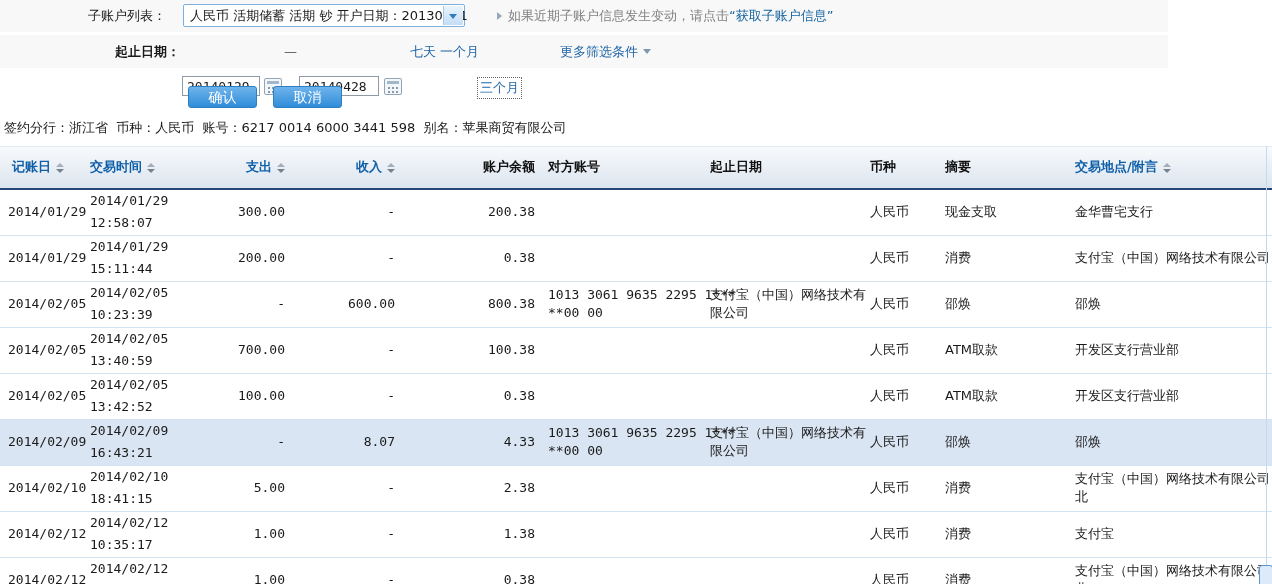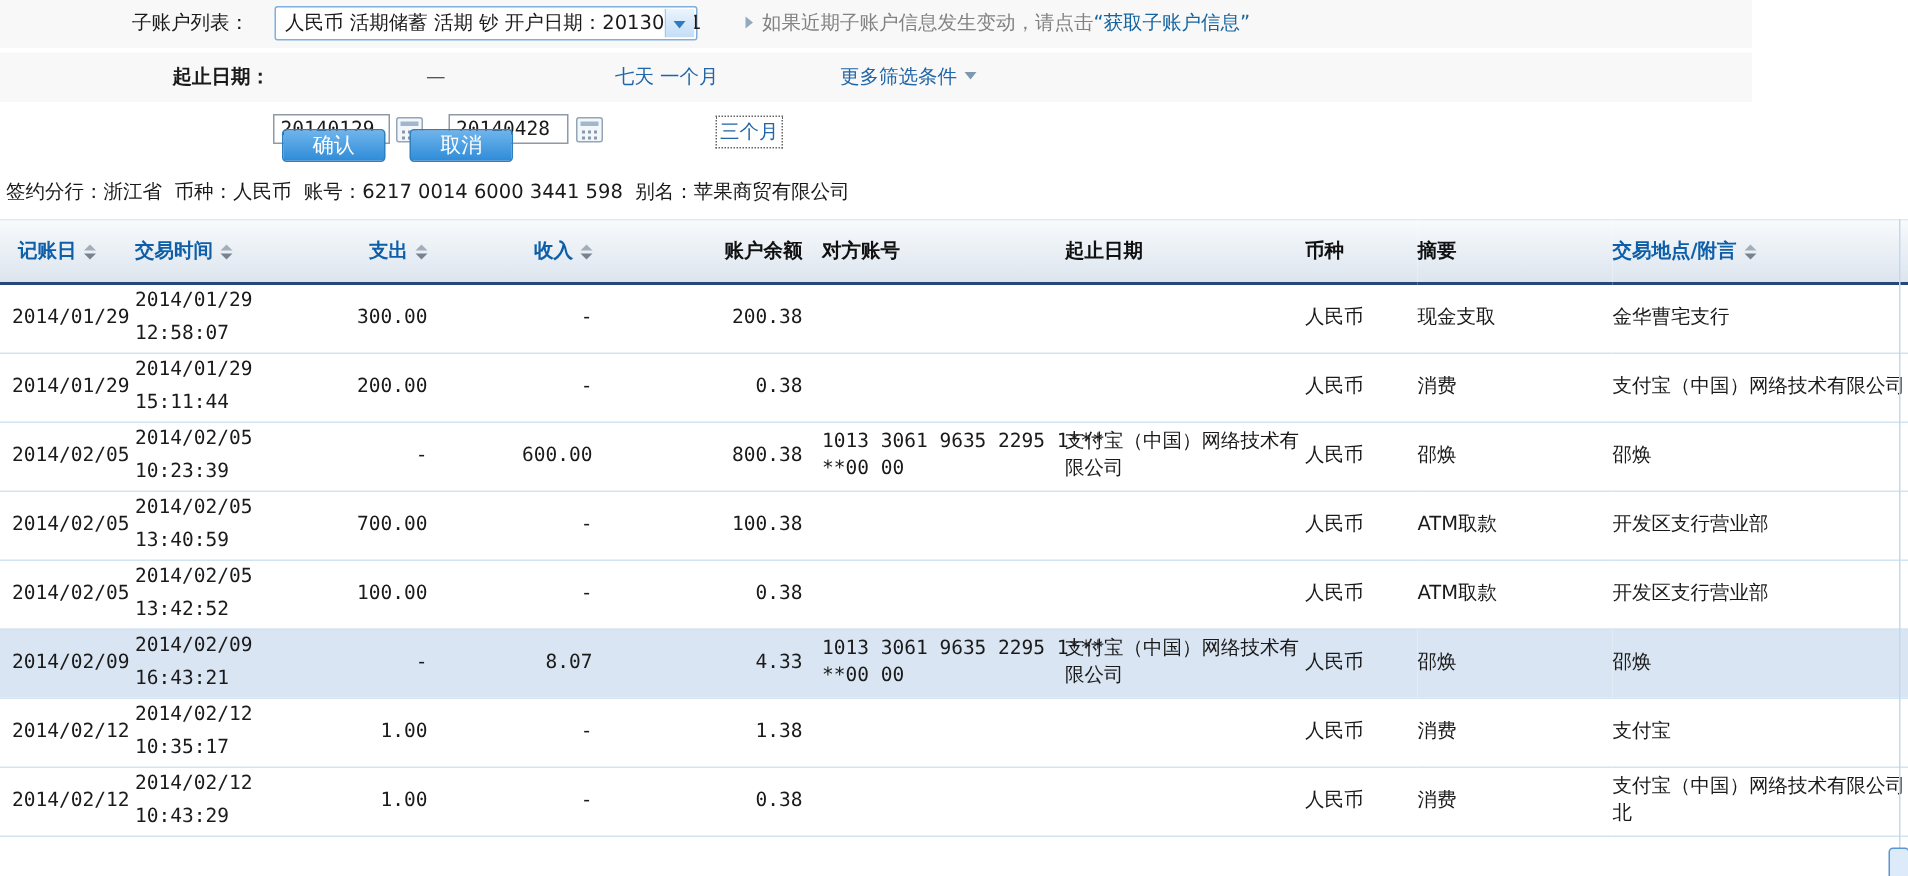--- a/index.html
+++ b/index.html
@@ -259,20 +259,38 @@
     <td class="a-center">
       <div class="num nw">1013 3061 9635 2295 1***</div>
       <div class="num nw">**00 00</div>
     </td>
     <td class="a-center">支付宝（中国）网络技术有限公司</td>
     <td class="a-center">人民币</td>
     <td class="a-center">邵焕</td>
     <td class="a-center">邵焕</td>
   </tr>
       <tr>
+    <td class="num a-left pl8">2014/02/10</td>
+    <td class="a-center">
+      <div class="num">2014/02/10</div>
+      <div class="num t2">18:41:15</div>
+    </td>
+    <td class="num a-right pr15">5.00</td>
+    <td class="num a-right pr15">-</td>
+    <td class="num a-right pr13">2.38</td>
+    <td class="a-center">
+      <div class="num nw"></div>
+      <div class="num nw"></div>
+    </td>
+    <td class="a-center"></td>
+    <td class="a-center">人民币</td>
+    <td class="a-center">消费</td>
+    <td class="a-center">支付宝（中国）网络技术有限公司北</td>
+  </tr>
+      <tr>
     <td class="num a-left pl8">2014/02/12</td>
     <td class="a-center">
       <div class="num">2014/02/12</div>
       <div class="num t2">10:35:17</div>
     </td>
     <td class="num a-right pr15">1.00</td>
     <td class="num a-right pr15">-</td>
     <td class="num a-right pr13">1.38</td>
     <td class="a-center">
       <div class="num nw"></div>

